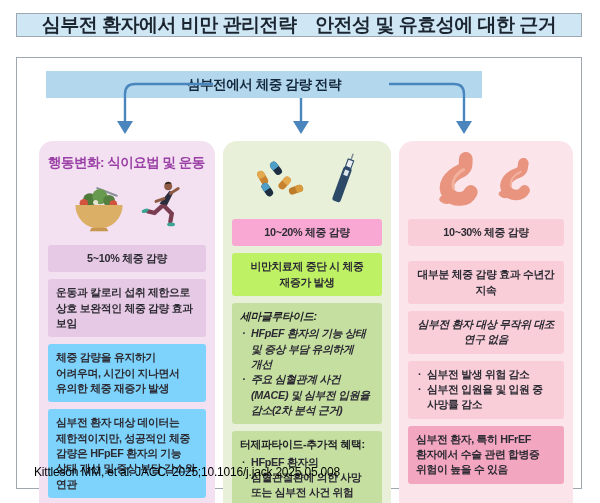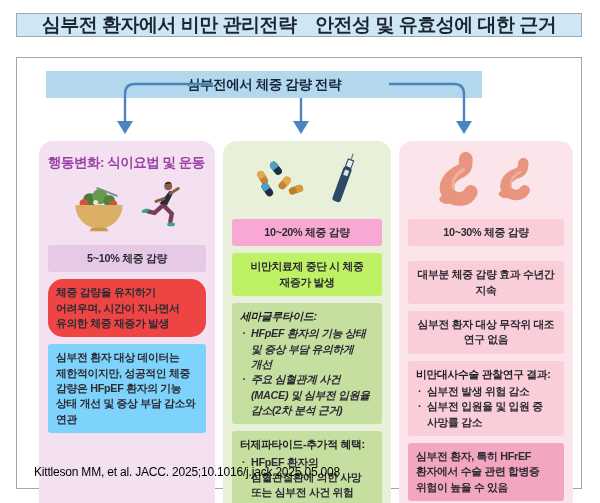--- a/index.html
+++ b/index.html
@@ -86,21 +86,22 @@
                 <path d="M44 16 L49 19 L39 39 L30 34 Z" fill="#2c2d3c"></path>
                 <path d="M45 20 L56 13" stroke="#8e5b45" stroke-width="4" stroke-linecap="round" fill="none"></path>
                 <path d="M36 27 L25 31" stroke="#8e5b45" stroke-width="4" stroke-linecap="round" fill="none"></path>
                 <path d="M37 38 L47 48 L45 59" stroke="#7a3c50" stroke-width="6" stroke-linecap="round" fill="none"></path>
                 <path d="M33 38 L23 47 L14 45" stroke="#7a3c50" stroke-width="6" stroke-linecap="round" fill="none"></path>
                 <ellipse cx="46" cy="63" rx="5.5" ry="2.6" fill="#3aa394"></ellipse>
                 <ellipse cx="10" cy="44" rx="5" ry="2.5" fill="#3aa394" transform="rotate(-20 10 44)"></ellipse>
               </svg></span>
           </div>
           <div class="box center" style="background: rgb(230, 201, 228);">5~10% 체중 감량</div>
-          <div class="box" style="background: #ef4444; border-radius: 15px;">체중 감량을 유지하기 어려우며, 시간이 지나면서 유의한 체중 재증가 발생</div>
+          <div class="box" style="background: rgb(230, 201, 228);">운동과 칼로리 섭취 제한으로 상호 보완적인 체중 감량 효과 보임</div>
+          <div class="box" style="background: #7dd3fc;">체중 감량을 유지하기 어려우며, 시간이 지나면서 유의한 체중 재증가 발생</div>
           <div class="box" style="background: #7dd3fc;">심부전 환자 대상 데이터는 제한적이지만, 성공적인 체중 감량은 HFpEF 환자의 기능 상태 개선 및 증상 부담 감소와 연관</div>
         </div>
         <div class="column col-medication" style="background: rgb(232, 240, 217);">
           <div class="col-icons">
             <span><svg width="64" height="46" viewBox="0 0 96 64">
                 <g transform="translate(36,16) rotate(-38)">
                   <rect x="-5.5" y="-11" width="11" height="22" rx="5.5" fill="#1c2e40"></rect>
                   <path d="M-5.5 -5.5 a5.5 5.5 0 0 1 11 0 v5.5 h-11 Z" fill="#4fa0c8"></path>
                 </g>
                 <g transform="translate(16,30) rotate(-30)">
@@ -153,23 +154,22 @@
                 <g transform="rotate(6 36 36)">
                   <path d="M44 4 L44 13" stroke="#e8947f" stroke-width="10" stroke-linecap="round" fill="none"></path>
                   <path d="M44 8 C44 18 44 21 37 25 C21 32 13 46 20 56 C28 67 46 66 51 54" fill="none" stroke="#e8947f" stroke-width="18" stroke-linecap="round"></path>
                   <path d="M25 63 C21 67 16 67 12 64" stroke="#e8947f" stroke-width="9" fill="none" stroke-linecap="round"></path>
                   <path d="M41 23 C30 29 24 39 27 49" stroke="#f2b19d" stroke-width="3.5" fill="none" stroke-linecap="round"></path>
                 </g>
               </svg></span>
           </div>
           <div class="box center" style="background: rgb(249, 206, 217);">10~30% 체중 감량</div>
           <div class="box center" style="background: rgb(249, 206, 217); margin-top: 15px;">대부분 체중 감량 효과 수년간 지속</div>
-          <div class="box center" style="background: rgb(249, 206, 217);">심부전 환자 대상 무작위 대조 연구 없음</div>
+          <div class="box center" style="background: rgb(249, 206, 217); font-style: italic;">심부전 환자 대상 무작위 대조 연구 없음</div>
           <div class="box" style="background: rgb(249, 206, 217);">
-            <div class="heading">비만대사수술 관찰연구 결과:</div>
             <div class="bullet">심부전 발생 위험 감소</div>
             <div class="bullet">심부전 입원율 및 입원 중 사망률 감소</div>
           </div>
           <div class="box" style="background: rgb(243, 166, 191);">심부전 환자, 특히 HFrEF 환자에서 수술 관련 합병증 위험이 높을 수 있음</div>
         </div>
       </div>
 
     <div class="citation">Kittleson MM, et al. JACC. 2025;10.1016/j.jack.2025.05.008</div>
   </div>
 </div>

